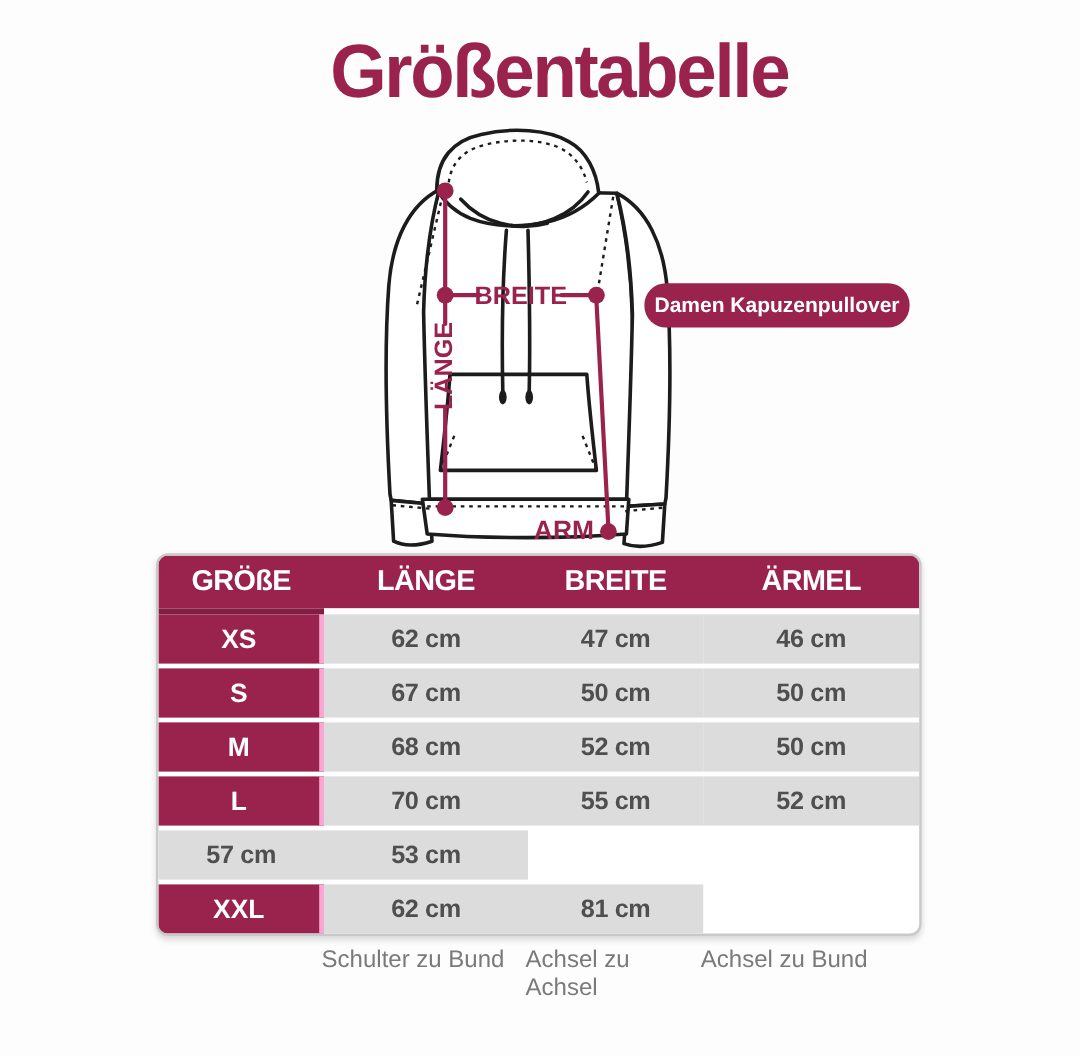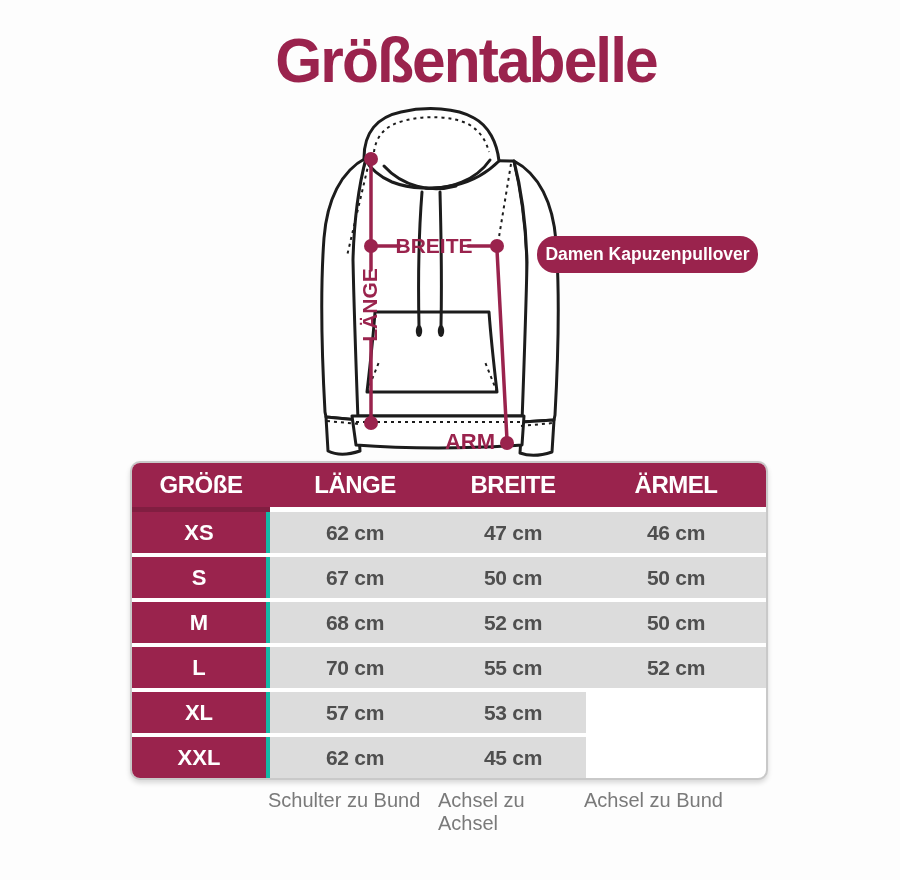--- a/index.html
+++ b/index.html
@@ -34,21 +34,21 @@
   .t-header .hcell{
     display:flex;align-items:center;justify-content:center;
     color:#ffffff;font-weight:700;font-size:24px;letter-spacing:-.5px;
   }
   .hdr-gap{height:5px;}
   .hdr-gap .g1{background:#811e41;}
   .hdr-gap .g2{background:#ffffff;grid-column:2 / 5;}
   .t-row{height:41px;margin-top:0;}
   .t-row + .t-row{margin-top:4px;}
   .t-row .cell{display:flex;align-items:center;justify-content:center;font-weight:700;}
-  .cell.size{background:#9a234d;color:#ffffff;font-size:22px;border-right:4px solid #14b8a6;}
+  .cell.size{background:#9a234d;color:#ffffff;font-size:22px;border-right:4px solid #f9a8d4;}
   .cell.val{background:#dcdcdc;color:#4f4f4f;font-size:21px;letter-spacing:-.3px;}
   
   .foot-row{
     position:absolute;left:130px;top:789px;width:638px;
     display:grid;grid-template-columns:138px 170px 146px 1fr;
   }
   .foot-row .fcell{
     color:#7a7a7a;font-size:20px;font-weight:400;
   }
   
@@ -154,28 +154,27 @@
       <div class="cell val">52 cm</div>
       <div class="cell val">50 cm</div>
     </div>
     <div class="t-grid t-row">
       <div class="cell size">L</div>
       <div class="cell val">70 cm</div>
       <div class="cell val">55 cm</div>
       <div class="cell val">52 cm</div>
     </div>
     <div class="t-grid t-row">
-      <div class="cell size">XL</div>
       <div class="cell val">57 cm</div>
       <div class="cell val">53 cm</div>
     </div>
     <div class="t-grid t-row">
       <div class="cell size">XXL</div>
       <div class="cell val">62 cm</div>
-      <div class="cell val">45 cm</div>
+      <div class="cell val">81 cm</div>
     </div>
   </div>
 
   <div class="foot-row">
     <div class="fcell"></div>
     <div class="fcell">Schulter zu Bund</div>
     <div class="fcell">Achsel zu Achsel</div>
     <div class="fcell">Achsel zu Bund</div>
   </div>
 

